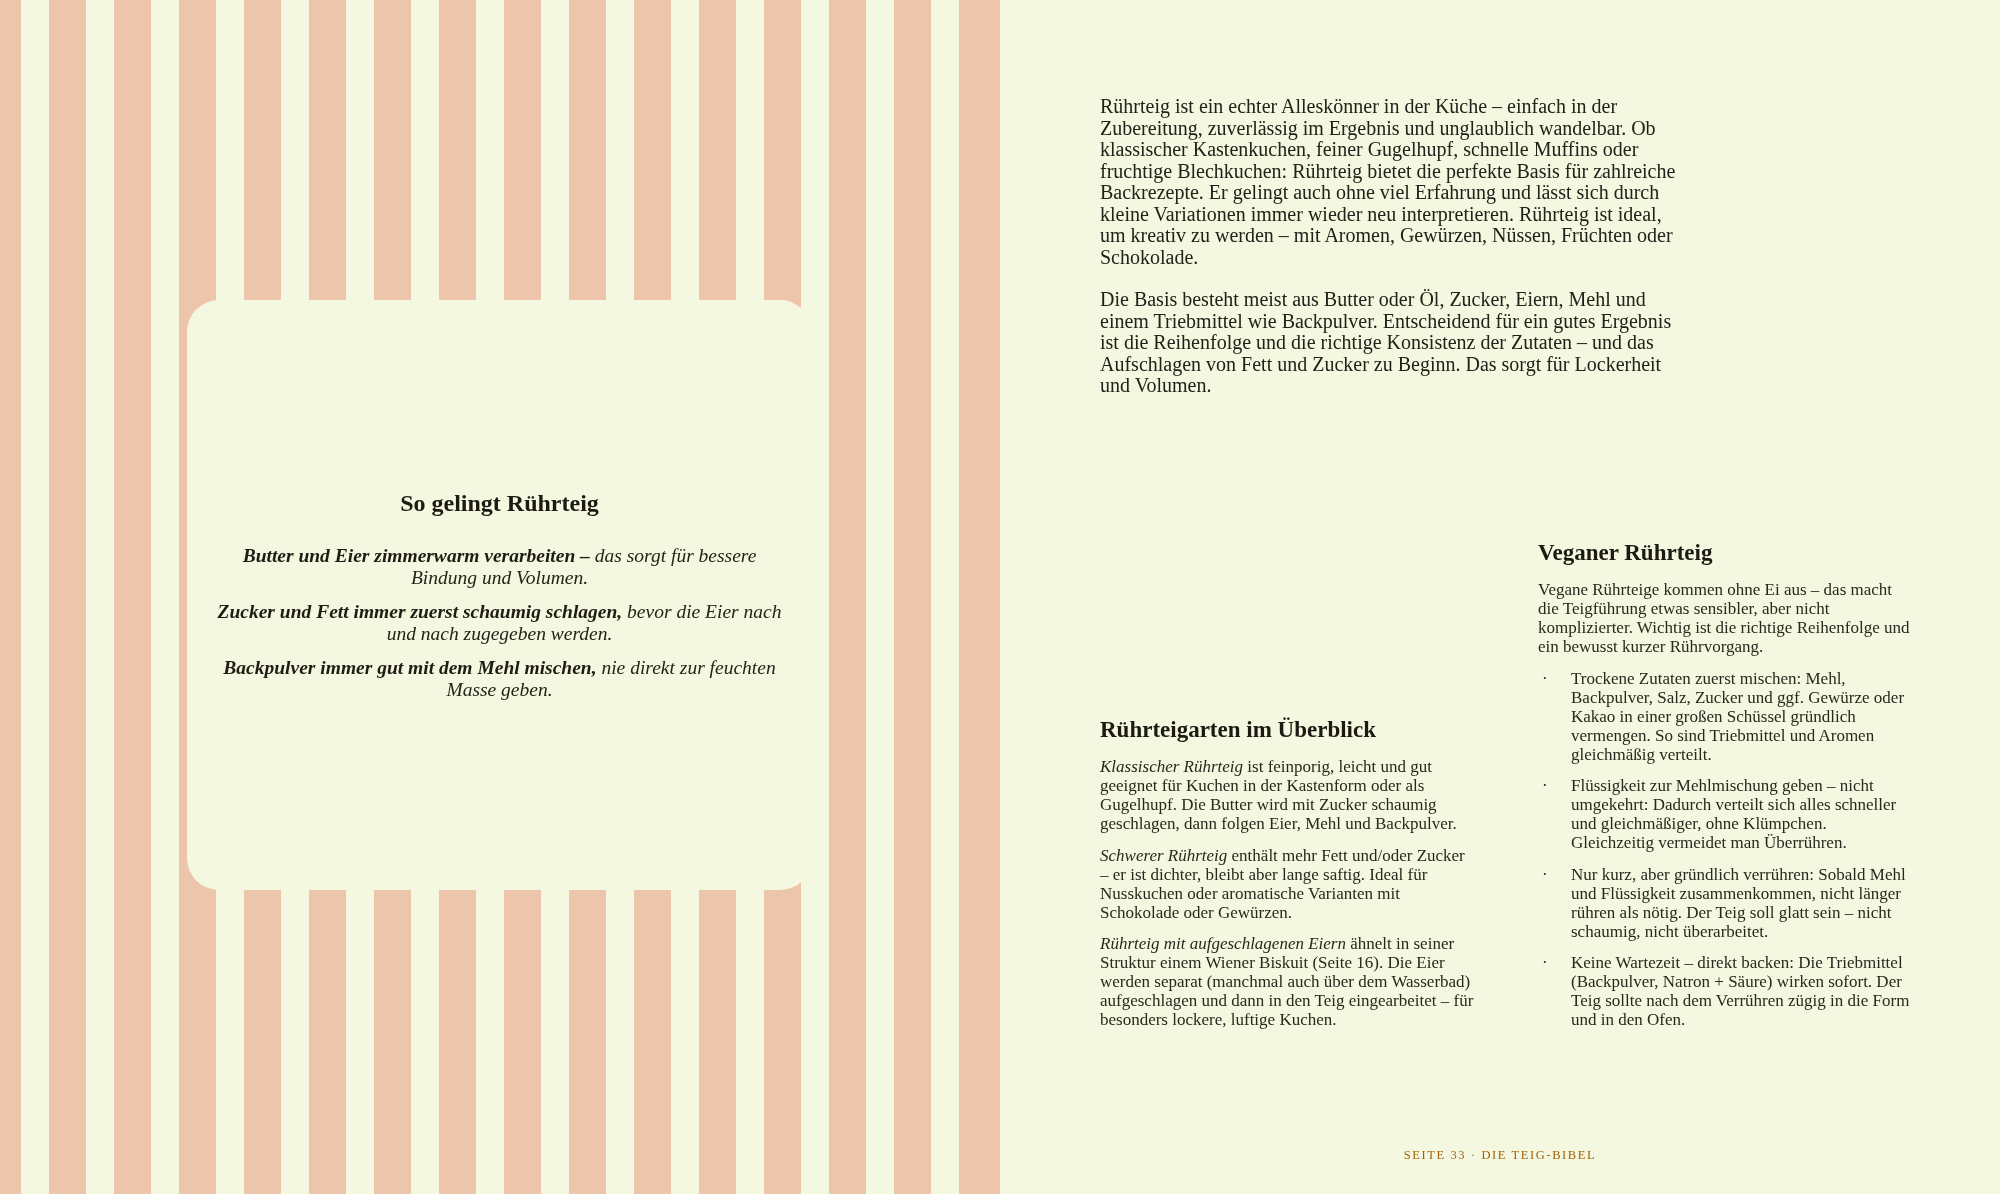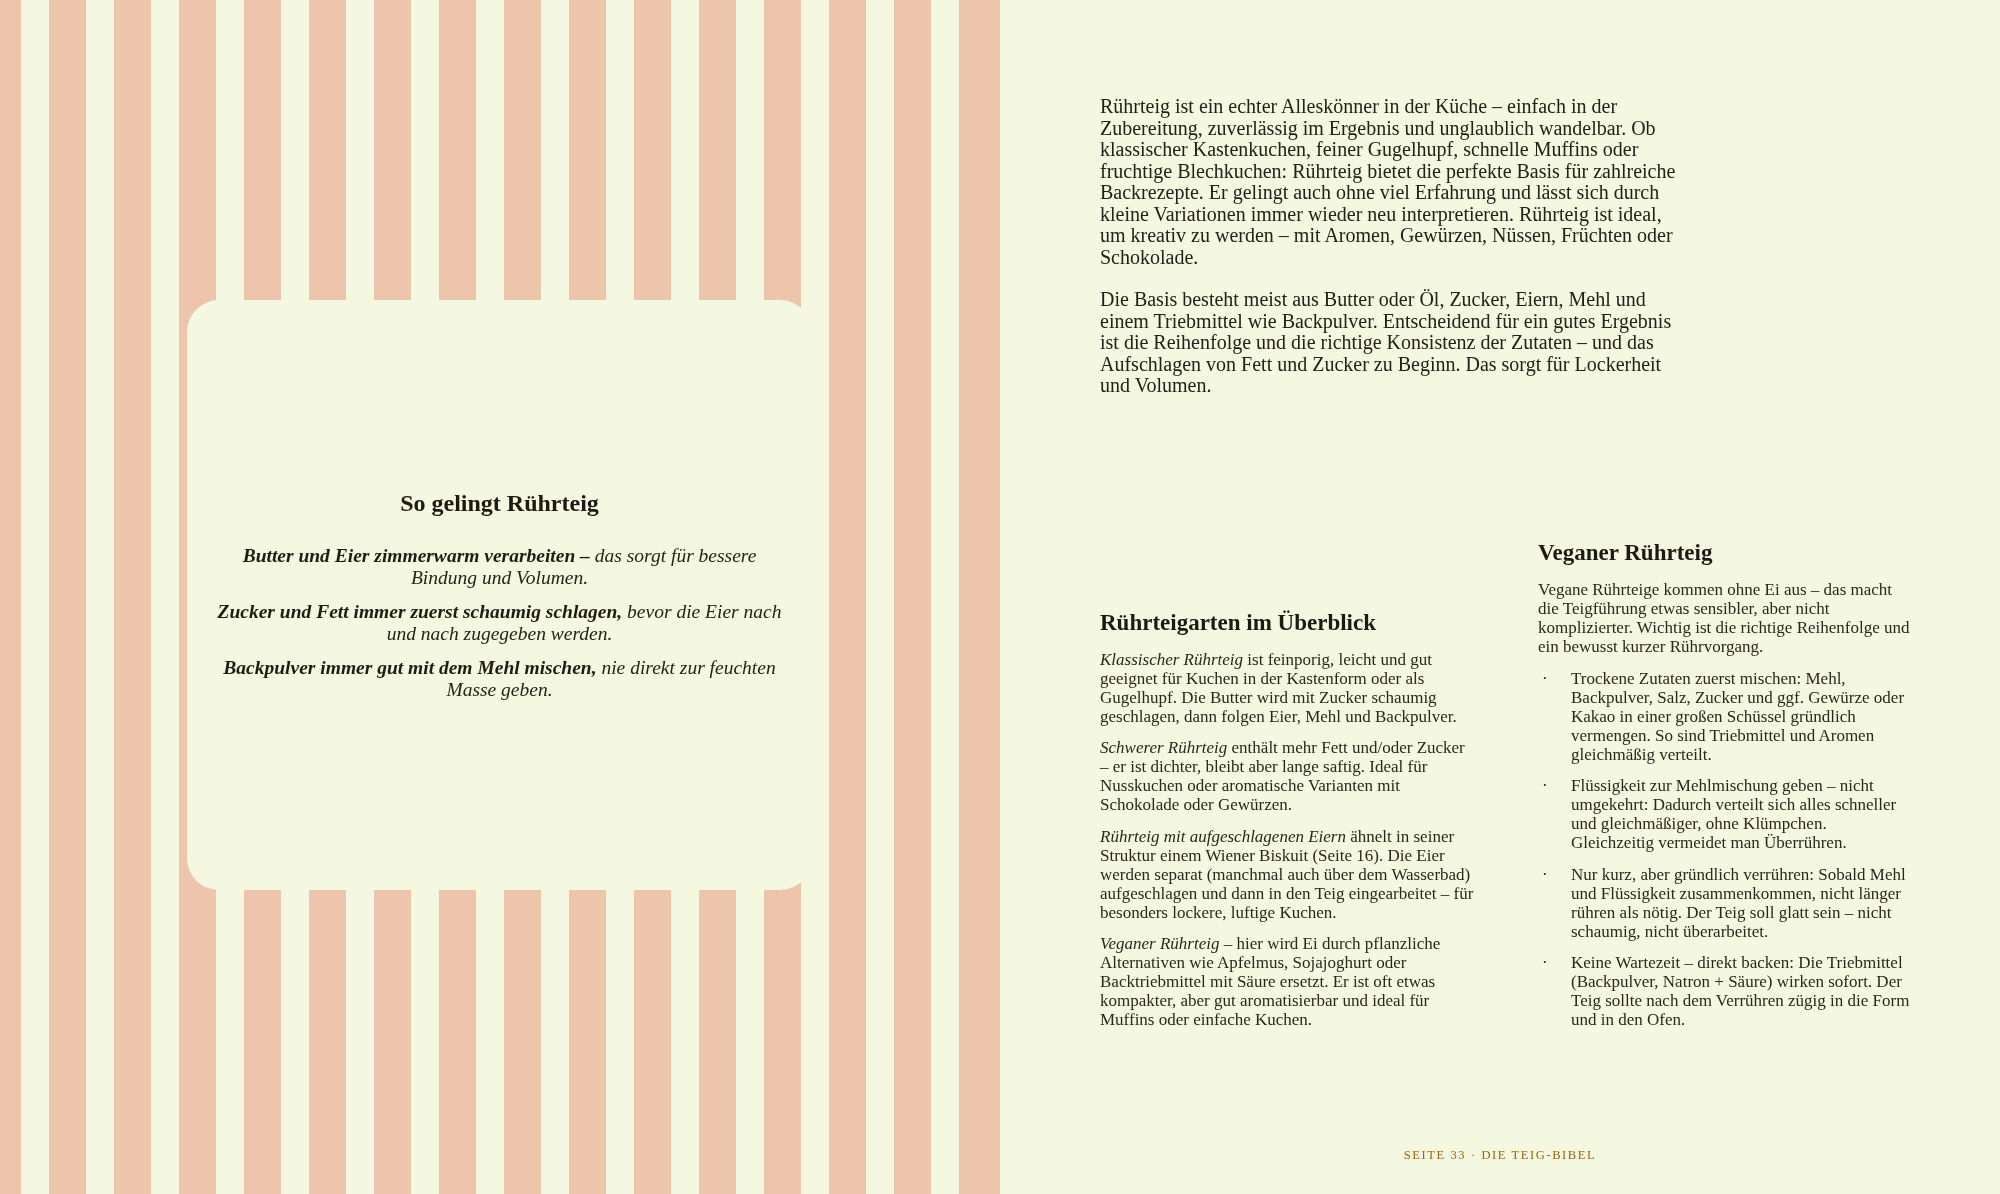--- a/index.html
+++ b/index.html
@@ -96,21 +96,20 @@
       <p>Die Basis besteht meist aus Butter oder Öl, Zucker, Eiern, Mehl und einem Triebmittel wie Backpulver. Entscheidend für ein gutes Ergebnis ist die Reihenfolge und die richtige Konsistenz der Zutaten – und das Aufschlagen von Fett und Zucker zu Beginn. Das sorgt für Lockerheit und Volumen.</p>
     </div>
 
     <div class="columns">
 
       <div class="col">
         <h3>Rührteigarten im Überblick</h3>
         <p><span class="variety">Klassischer Rührteig</span><span> ist feinporig, leicht und gut geeignet für Kuchen in der Kastenform oder als Gugelhupf. Die Butter wird mit Zucker schaumig geschlagen, dann folgen Eier, Mehl und Backpulver.</span></p>
         <p><span class="variety">Schwerer Rührteig</span><span> enthält mehr Fett und/oder Zucker – er ist dichter, bleibt aber lange saftig. Ideal für Nusskuchen oder aromatische Varianten mit Schokolade oder Gewürzen.</span></p>
         <p><span class="variety">Rührteig mit aufgeschlagenen Eiern</span><span> ähnelt in seiner Struktur einem Wiener Biskuit (Seite 16). Die Eier werden separat (manchmal auch über dem Wasserbad) aufgeschlagen und dann in den Teig eingearbeitet – für besonders lockere, luftige Kuchen.</span></p>
-        <p><span class="variety">Veganer Rührteig</span><span> – hier wird Ei durch pflanzliche Alternativen wie Apfelmus, Sojajoghurt oder Backtriebmittel mit Säure ersetzt. Er ist oft etwas kompakter, aber gut aromatisierbar und ideal für Muffins oder einfache Kuchen.</span></p>
       </div>
 
       <div class="col">
         <h3>Veganer Rührteig</h3>
         <p>Vegane Rührteige kommen ohne Ei aus – das macht die Teigführung etwas sensibler, aber nicht komplizierter. Wichtig ist die richtige Reihenfolge und ein bewusst kurzer Rührvorgang.</p>
 
         <div class="bullet">
           <span class="dot">·</span>
           <div class="btext">Trockene Zutaten zuerst mischen: Mehl, Backpulver, Salz, Zucker und ggf. Gewürze oder Kakao in einer großen Schüssel gründlich vermengen. So sind Triebmittel und Aromen gleichmäßig verteilt.</div>
         </div>

